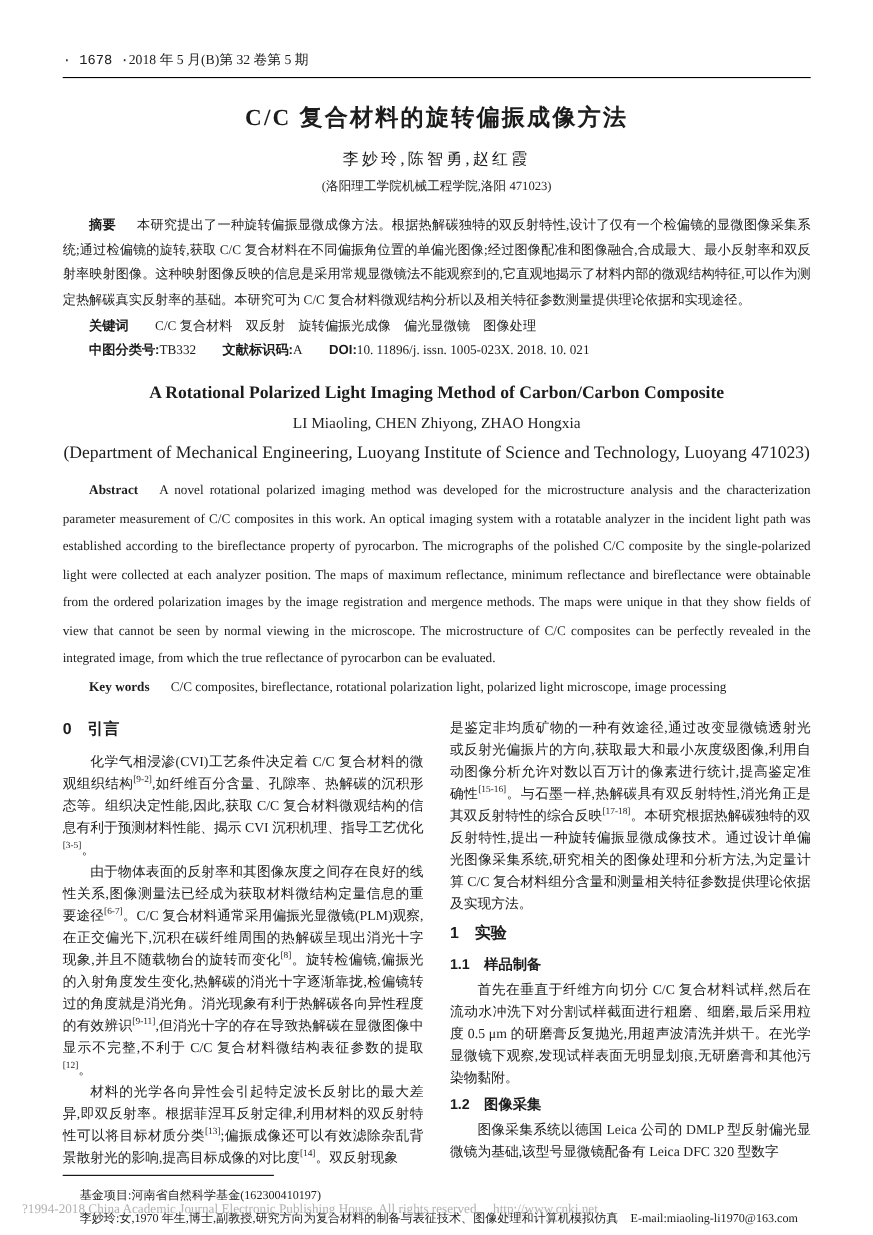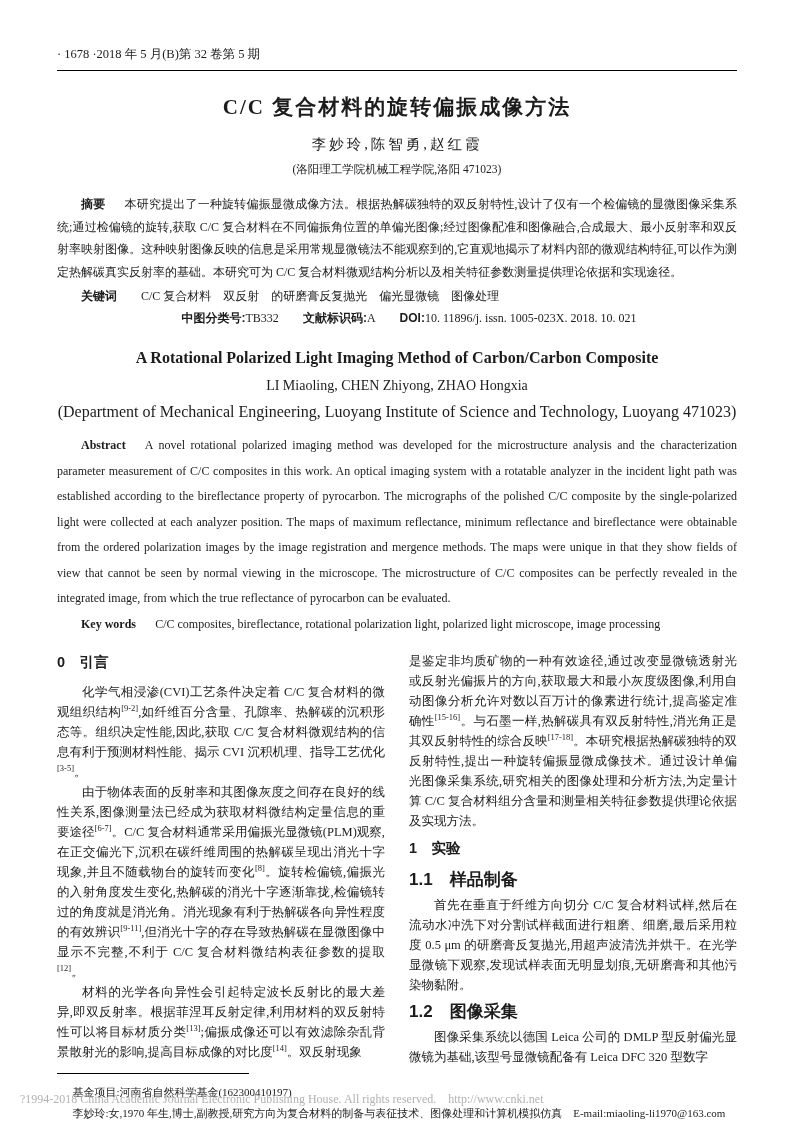--- a/index.html
+++ b/index.html
@@ -9,36 +9,36 @@
     width:794px; height:1123px;
     margin:0 auto;
     background:#ffffff;
     color:#1c1c1c;
     font-family:"Liberation Serif","DejaVu Serif",serif;
     padding:46px 57px 0 57px;
     overflow:hidden;
   }
   
   .head-row { display:flex; align-items:baseline; font-size:12.5px; }
-  .head-row .hl { flex:0 0 auto; }
+  .head-row .hl { flex:0 0 auto;font-family:Liberation Mono, monospace; }
   .head-row .hc { flex:1 1 auto; text-align:center; }
   .head-row .hr { flex:0 0 auto; }
   .head-rule { border-bottom:1.6px solid #000; margin-top:7px; }
 
   
   .title-cn { text-align:center; font-size:21px; font-weight:bold; letter-spacing:2px; margin-top:22px; }
   .authors-cn { text-align:center; font-size:14.5px; letter-spacing:3px; margin-top:14px; }
   .affil-cn { text-align:center; font-size:11.5px; margin-top:8px; }
 
   
   .abs-cn { margin-top:16px; font-size:12px; line-height:22.5px; text-align:justify; text-indent:2em; }
   .abs-cn .lbl { font-weight:bold; font-family:"Liberation Sans","DejaVu Sans",sans-serif; margin-right:1.6em; }
   .kw-cn { font-size:12px; line-height:22px; text-indent:2em; margin-top:2px; }
   .kw-cn .lbl { font-weight:bold; font-family:"Liberation Sans","DejaVu Sans",sans-serif; margin-right:2em; }
-  .meta-line { font-size:12px; line-height:22px; text-indent:2em;text-align:center; }
+  .meta-line { font-size:12px; line-height:22px; text-indent:2em; }
   .meta-line b { font-family:"Liberation Sans","DejaVu Sans",sans-serif; }
   .meta-line .sep { display:inline-block; width:2em; }
 
   .title-en { text-align:center; font-size:16px; font-weight:bold; margin-top:20px; }
   .authors-en { text-align:center; font-size:14px; margin-top:11px; }
   .affil-en { text-align:center; font-size:16px; margin-top:9px; }
 
   .abs-en { margin-top:12px; font-size:12px; line-height:25.5px; text-align:justify; text-indent:2em; }
   .abs-en .lbl { font-weight:bold; margin-right:1.6em; }
   .kw-en { font-size:12px; line-height:25px; text-indent:2em; }
@@ -46,21 +46,21 @@
 
   
   .columns { display:flex; gap:24px; margin-top:14px; }
   .col { width:328px; flex:0 0 328px; }
   .bp { font-size:12.5px; line-height:20px; text-align:justify; text-indent:2em; }
   .bp.noind { text-indent:0; }
   .bp sup { font-size:8.5px; line-height:0; }
   .bh { font-family:"Liberation Sans","DejaVu Sans",sans-serif; font-weight:bold; }
   .bh.lv1 { font-size:14.5px; margin:8px 0 10px 0; }
   .bh.lv1:first-child { margin-top:2px; }
-  .bh.lv2 { font-size:17px; margin:5px 0 4px 0; }
+  .bh.lv2 { font-size:13px; margin:5px 0 4px 0; }
 
   
   .footnote { margin-top:6px; }
   .fn-rule { width:192px; border-top:1.2px solid #000; margin-bottom:8px; }
   .fn-p { font-size:11px; line-height:21.5px; text-indent:1.4em; text-align:justify; }
 
   
   .page-footer {
     position:absolute; left:20px; right:20px; bottom:16px;
     color:#b3b1b1; font-size:12px;
@@ -78,21 +78,21 @@
     <span class="hr">2018 年 5 月(B)第 32 卷第 5 期</span>
   </div>
   <div class="head-rule"></div>
 
   <div class="title-cn">C/C 复合材料的旋转偏振成像方法</div>
   <div class="authors-cn">李妙玲,陈智勇,赵红霞</div>
   <div class="affil-cn">(洛阳理工学院机械工程学院,洛阳 471023)</div>
 
   <p class="abs-cn"><span class="lbl">摘要</span><span>本研究提出了一种旋转偏振显微成像方法。根据热解碳独特的双反射特性,设计了仅有一个检偏镜的显微图像采集系统;通过检偏镜的旋转,获取 C/C 复合材料在不同偏振角位置的单偏光图像;经过图像配准和图像融合,合成最大、最小反射率和双反射率映射图像。这种映射图像反映的信息是采用常规显微镜法不能观察到的,它直观地揭示了材料内部的微观结构特征,可以作为测定热解碳真实反射率的基础。本研究可为 C/C 复合材料微观结构分析以及相关特征参数测量提供理论依据和实现途径。</span></p>
 
-  <p class="kw-cn"><span class="lbl">关键词</span><span>C/C 复合材料　双反射　的研磨膏反复抛光　偏光显微镜　图像处理</span></p>
+  <p class="kw-cn"><span class="lbl">关键词</span><span>C/C 复合材料　双反射　旋转偏振光成像　偏光显微镜　图像处理</span></p>
 
   <p class="meta-line"><b>中图分类号:</b><span>TB332</span><span class="sep"></span><b>文献标识码:</b><span>A</span><span class="sep"></span><b>DOI:</b><span>10. 11896/j. issn. 1005-023X. 2018. 10. 021</span></p>
 
   <div class="title-en">A Rotational Polarized Light Imaging Method of Carbon/Carbon Composite</div>
   <div class="authors-en">LI Miaoling, CHEN Zhiyong, ZHAO Hongxia</div>
   <div class="affil-en">(Department of Mechanical Engineering, Luoyang Institute of Science and Technology, Luoyang 471023)</div>
 
   <p class="abs-en"><span class="lbl">Abstract</span><span>A novel rotational polarized imaging method was developed for the microstructure analysis and the characterization parameter measurement of C/C composites in this work. An optical imaging system with a rotatable analyzer in the incident light path was established according to the bireflectance property of pyrocarbon. The micrographs of the polished C/C composite by the single-polarized light were collected at each analyzer position. The maps of maximum reflectance, minimum reflectance and bireflectance were obtainable from the ordered polarization images by the image registration and mergence methods. The maps were unique in that they show fields of view that cannot be seen by normal viewing in the microscope. The microstructure of C/C composites can be perfectly revealed in the integrated image, from which the true reflectance of pyrocarbon can be evaluated.</span></p>
 
   <p class="kw-en"><span class="lbl">Key words</span><span>C/C composites, bireflectance, rotational polarization light, polarized light microscope, image processing</span></p>

